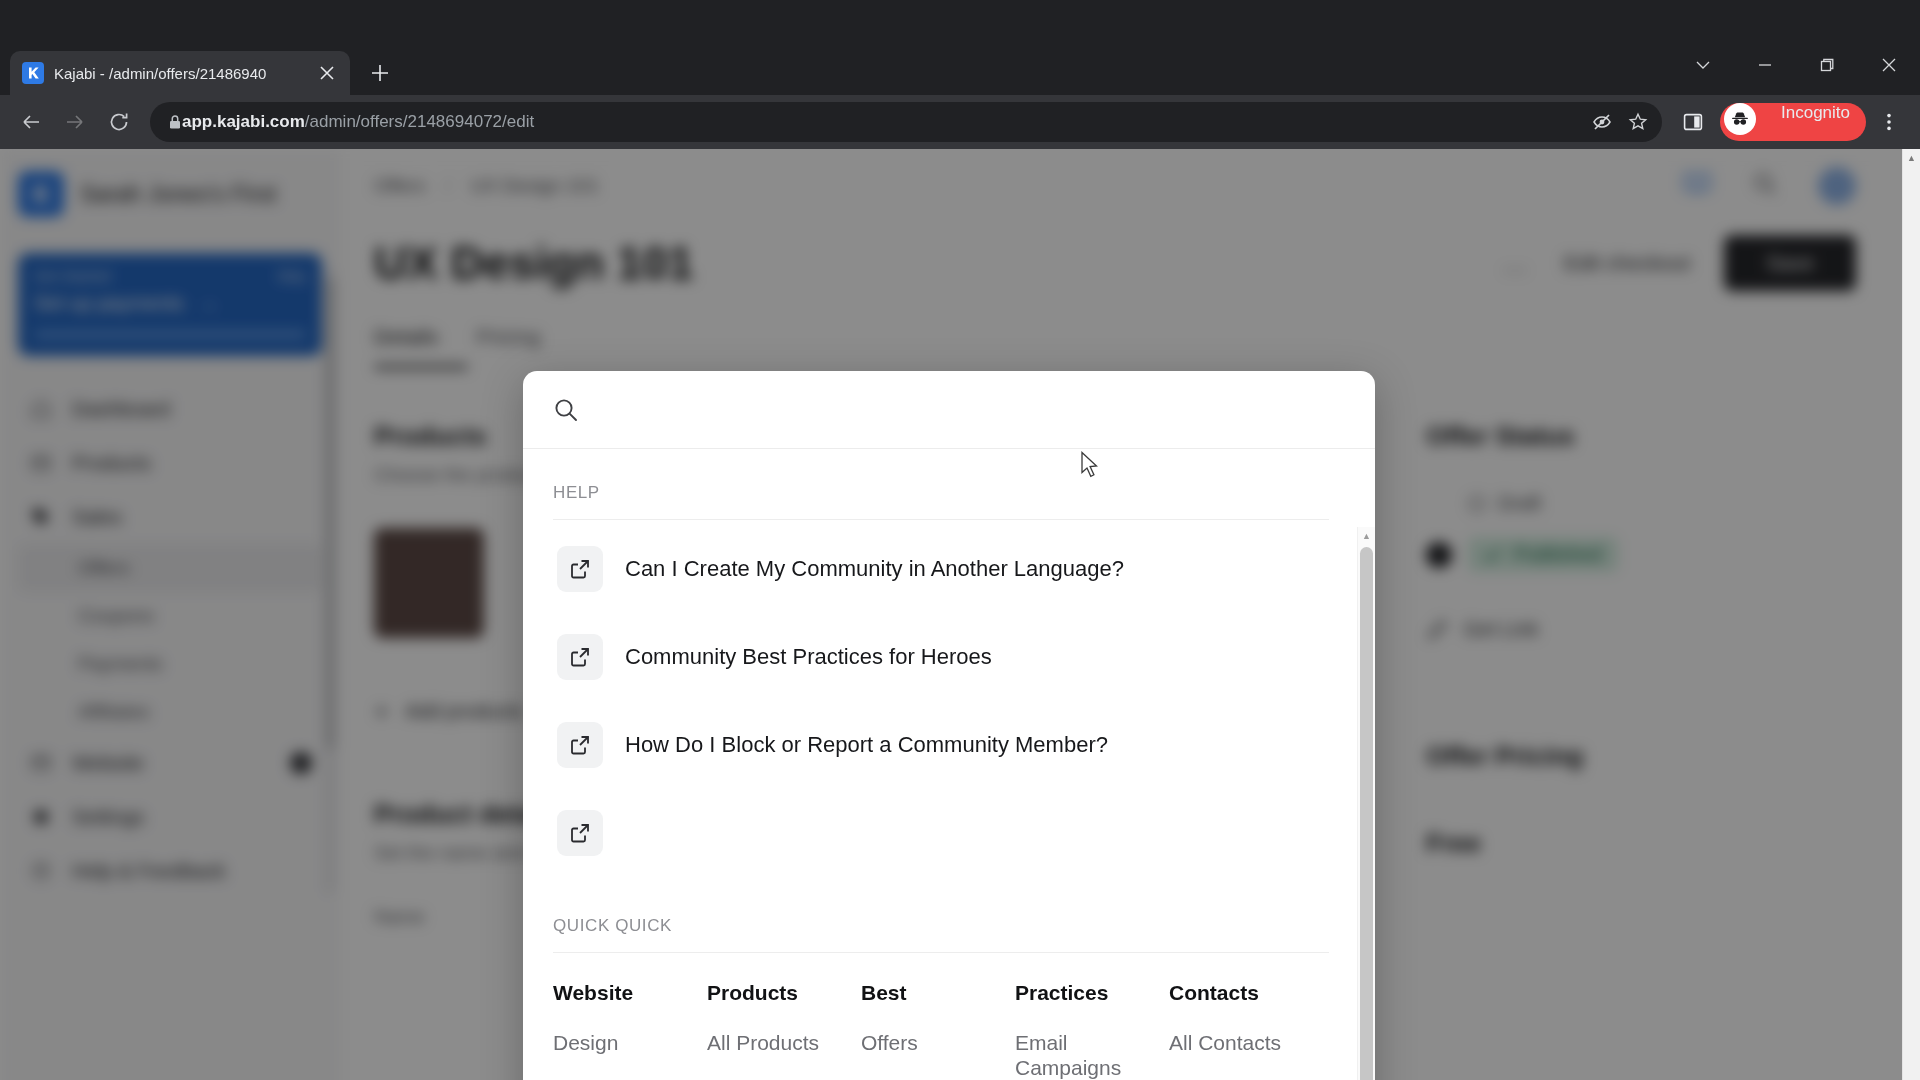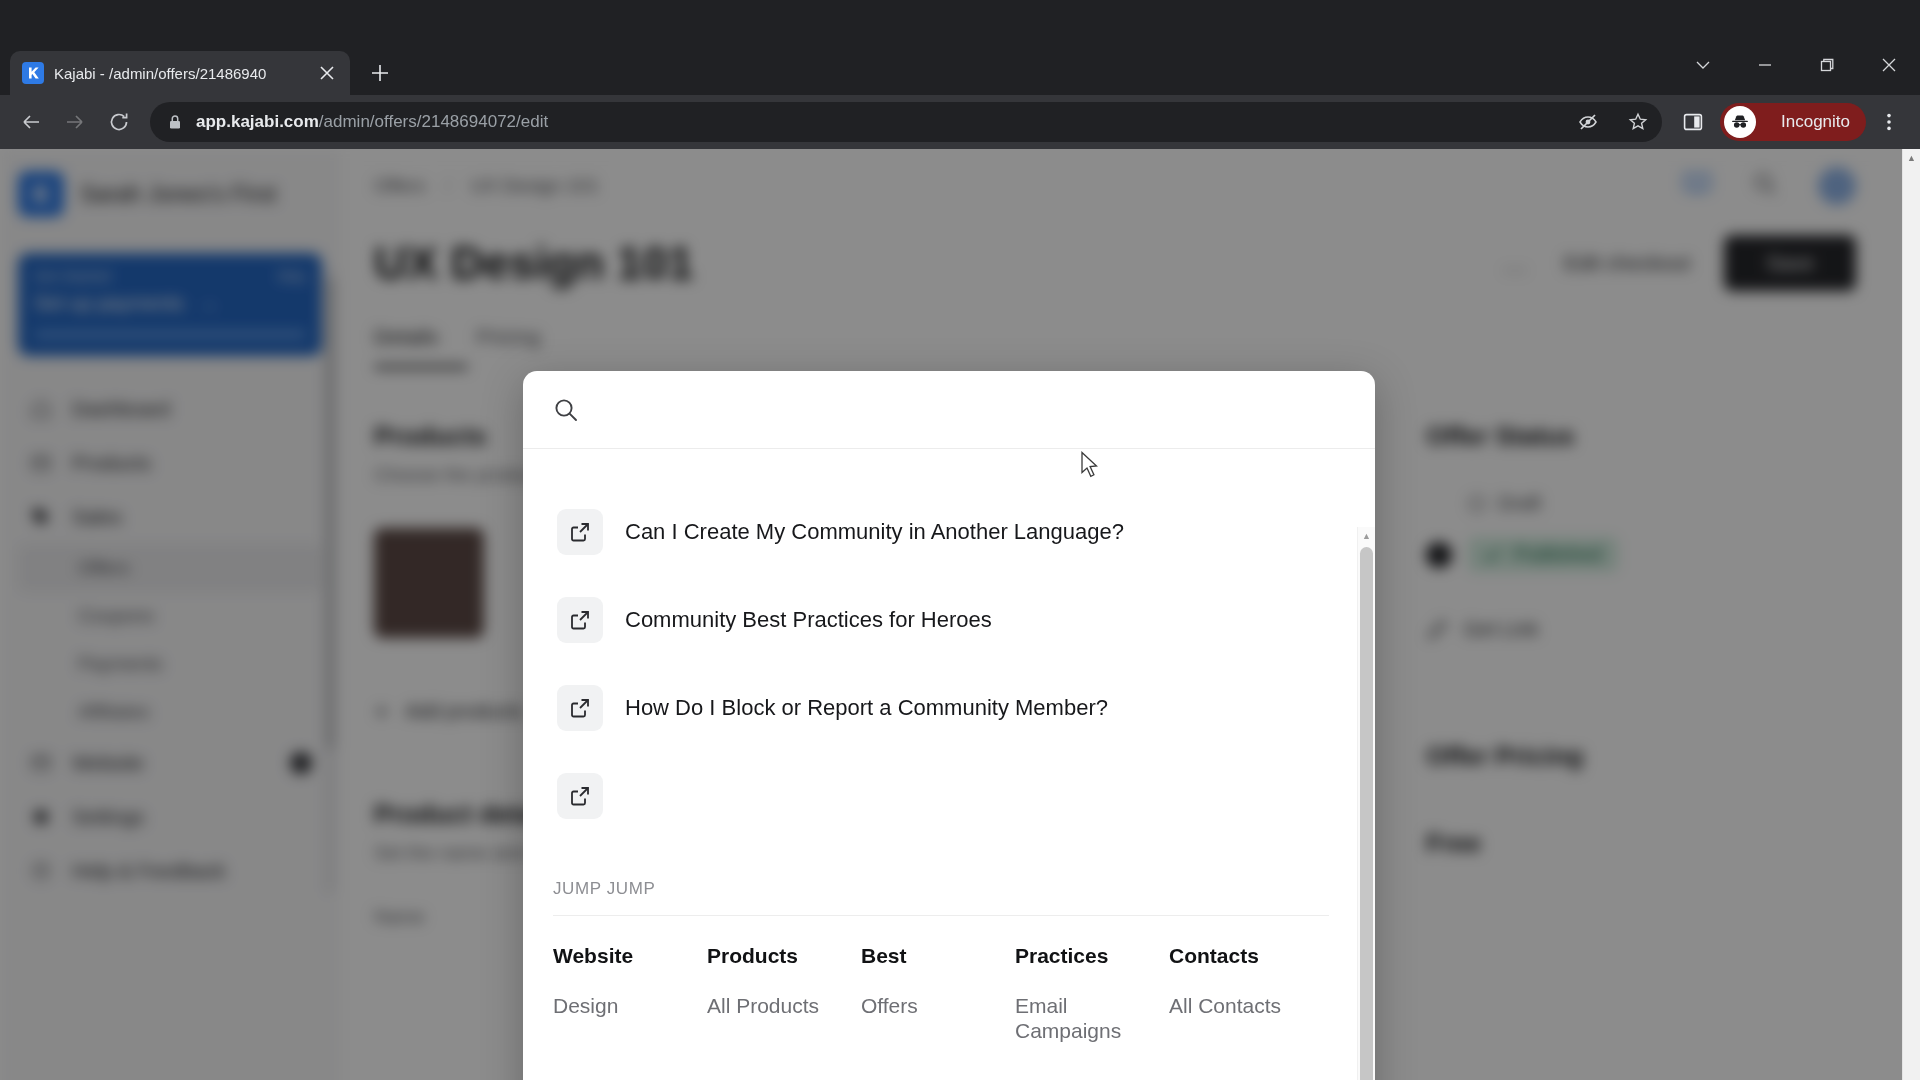--- a/index.html
+++ b/index.html
@@ -65,41 +65,41 @@
   .navbtn {
     width: 42px; height: 42px; border-radius:50%;
     display:flex;align-items:center;justify-content:center;
     color:#c9cbcf; flex:0 0 auto;
   }
   .navbtn.disabled { color:#757679; }
   .omnibox {
     flex: 1 1 auto; height: 40px; margin: 0 8px;
     background: #202124; border-radius: 20px;
     display:flex; align-items:center; padding: 0 6px 0 18px;
-    gap: 14px;
+    gap: 0;
   }
   .omni-lock { color:#bdc1c6; display:flex; align-items:center; }
   .omni-url {
     flex:1 1 auto; font-size: 17px; color:#9aa0a6; white-space:nowrap;
     overflow:hidden;
   }
   .omni-url b { color:#e8eaed; font-weight: 700; }
   .omni-icon {
     width: 36px;height:36px;border-radius:50%;
     display:flex;align-items:center;justify-content:center;color:#d2d4d7;
     flex:0 0 auto;
   }
   .tb-icon {
     width: 42px;height:42px;border-radius:50%;
     display:flex;align-items:center;justify-content:center;color:#e8eaed;
     flex:0 0 auto;
   }
   .incognito-pill {
-    height: 38px; border-radius: 19px; background:#7f1d1d;
-    display:flex;align-items:center;gap:25px;padding: 0 16px 0 4px;
+    height: 38px; border-radius: 19px; background:#ef4444;
+    display:flex;gap:25px;padding: 0 16px 0 4px;
     margin-left: 4px; flex:0 0 auto;
   }
   .incognito-avatar {
     width:32px;height:32px;border-radius:50%;background:#fff;
     display:flex;align-items:center;justify-content:center;
   }
   .incognito-label { color:#e8eaed; font-size:17px; }
 
   
   .viewport {
@@ -596,20 +596,21 @@
               <circle cx="11" cy="11" r="7.6" stroke="currentColor" stroke-width="1.9" fill="none"></circle>
               <path d="M16.6 16.6L23 23" stroke="currentColor" stroke-width="1.9" stroke-linecap="round"></path>
             </svg>
         </span>
         <input type="text" value="" placeholder="" style="">
       </div>
 
       <div class="modal-body">
         <div class="modal-scrollarea">
 
+          <div class="group-label">HELP</div>
 
           <div class="help-list">
             <div class="help-item">
               <span class="help-ico">
                 <svg width="22" height="22" viewBox="0 0 22 22">
                     <path d="M12.5 3h6.5v6.5" stroke="currentColor" stroke-width="1.8" fill="none"></path>
                     <path d="M19 3l-8 8" stroke="currentColor" stroke-width="1.8"></path>
                     <path d="M16 13.5V18a1.5 1.5 0 0 1-1.5 1.5h-10A1.5 1.5 0 0 1 3 18V8a1.5 1.5 0 0 1 1.5-1.5H9" stroke="currentColor" stroke-width="1.8" fill="none"></path>
                   </svg>
               </span>
@@ -639,21 +640,21 @@
               <span class="help-ico">
                 <svg width="22" height="22" viewBox="0 0 22 22">
                     <path d="M12.5 3h6.5v6.5" stroke="currentColor" stroke-width="1.8" fill="none"></path>
                     <path d="M19 3l-8 8" stroke="currentColor" stroke-width="1.8"></path>
                     <path d="M16 13.5V18a1.5 1.5 0 0 1-1.5 1.5h-10A1.5 1.5 0 0 1 3 18V8a1.5 1.5 0 0 1 1.5-1.5H9" stroke="currentColor" stroke-width="1.8" fill="none"></path>
                   </svg>
               </span>
             </div>
           </div>
 
-          <div class="group-label qj-label">JUMP JUMP</div>
+          <div class="group-label qj-label">QUICK QUICK</div>
 
           <div class="qj-grid">
             <div class="qj-col">
               <div class="qj-head">Website</div>
               <div class="qj-link">Design</div>
 
             </div>
             <div class="qj-col">
               <div class="qj-head">Products</div>
               <div class="qj-link">All Products</div>

